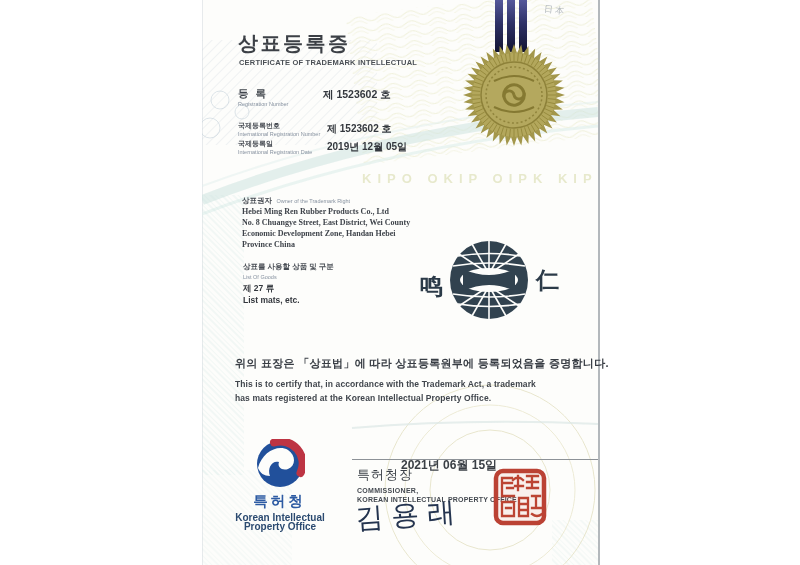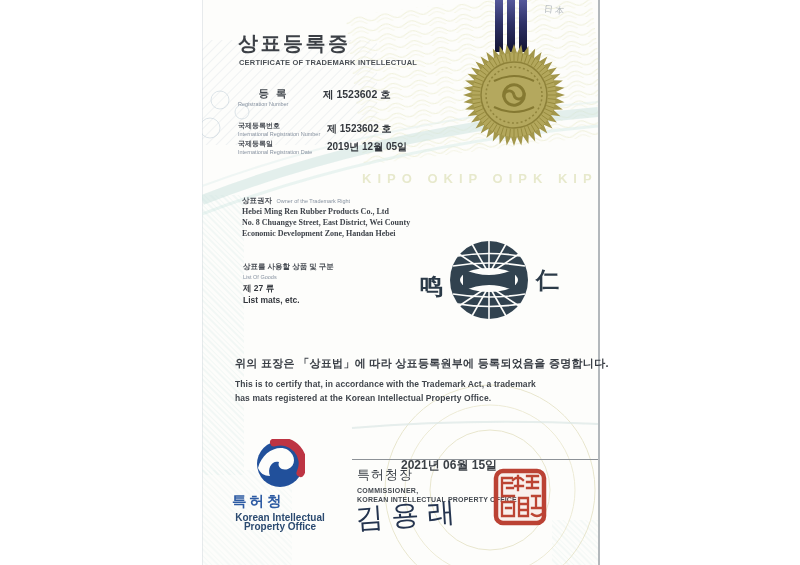--- a/index.html
+++ b/index.html
@@ -12,21 +12,21 @@
   .content{position:absolute;left:0;top:0;width:100%;height:100%;z-index:1;}
 
   .title{left:36px;top:30px;font-size:20px;font-weight:bold;letter-spacing:2.5px;color:#3c4046;}
   .subtitle{left:37px;top:58px;font-size:7.5px;font-weight:bold;letter-spacing:.2px;color:#4b5056;}
 
   .lbl-ko{font-size:7.5px;font-weight:bold;color:#474c53;}
   .lbl-en{font-size:5.5px;color:#8792a0;}
   .val{font-size:10px;font-weight:bold;color:#34383e;}
 
   .reg-label{left:36px;top:87px;}
-  .reg-label .big{font-size:10.5px;font-weight:bold;letter-spacing:2px;color:#40454c;text-align:right;}
+  .reg-label .big{font-size:10.5px;font-weight:bold;letter-spacing:2px;color:#40454c;}
   .reg-value{left:121px;top:88px;font-size:10.5px;}
   .intl-label{left:36px;top:121px;line-height:9px;}
   .intl-values{left:125px;top:122px;}
   .intl-values .val{display:block;}
   .intl-values .val + .val{margin-top:4px;}
 
   .owner-label{left:40px;top:189px;}
   .owner-lines{left:40px;top:206px;font-size:8px;font-weight:bold;color:#3e434a;line-height:11px;font-family:Liberation Serif, serif;}
 
   .goods-label{left:41px;top:262px;}
@@ -44,21 +44,21 @@
   .issue-date{left:155px;top:457px;font-size:12px;font-weight:bold;color:#3a3f45;margin-left:44px;}
   .date-rule{left:150px;top:459px;width:246px;height:1px;background:#8d9297;}
   .comm-ko{left:155px;top:466px;font-size:13px;font-weight:normal;letter-spacing:1px;color:#3b4047;}
   .comm-en1{left:155px;top:487px;font-size:7px;font-weight:bold;color:#454a51;letter-spacing:.3px;}
   .comm-en2{left:155px;top:496px;font-size:7px;font-weight:bold;color:#454a51;letter-spacing:.2px;}
   .signature{left:152px;top:500px;font-size:28px;color:#24344f;letter-spacing:8px;
              transform:rotate(-4deg);transform-origin:left top;}
   .red-seal{left:291px;top:468px;}
 
   .kipo-emblem{left:53px;top:439px;}
-  .kipo-ko{left:30px;top:492px;width:95px;font-size:14.5px;font-weight:bold;
+  .kipo-ko{left:30px;top:492px;width:95px;text-align:center;font-size:14.5px;font-weight:bold;
            letter-spacing:3px;color:#2d5ba3;}
   .kipo-en{left:18px;top:513px;width:120px;text-align:center;font-size:10px;font-weight:bold;
            color:#2b4a70;line-height:9px;}
 
   .gold-seal-wrap{left:260px;top:43px;width:104px;height:104px;}
   .ribbon{top:0;width:8px;height:52px;
           background:linear-gradient(180deg,#55589a 0%,#2e3166 45%,#121432 100%);}
   .r1{left:293px;} .r2{left:305px;} .r3{left:317px;}
 
   .annotation{left:342px;top:4px;font-size:9px;color:#9aa2a9;opacity:.75;letter-spacing:2px;
@@ -207,20 +207,21 @@
       </div>
 
       <div class="abs owner-label">
         <span class="lbl-ko">상표권자</span>
         <span class="lbl-en">Owner of the Trademark Right</span>
       </div>
       <div class="abs owner-lines">
         <div>Hebei Ming Ren Rubber Products Co., Ltd</div>
         <div>No. 8 Chuangye Street, East District, Wei County</div>
         <div>Economic Development Zone, Handan Hebei</div>
+        <div>Province China</div>
       </div>
 
       <div class="abs goods-label">
         <div class="lbl-ko">상표를 사용할 상품 및 구분</div>
         <div class="lbl-en" style="margin-top:1.5px">List Of Goods</div>
       </div>
       <div class="abs goods-class val">제 27 류</div>
       <div class="abs goods-items val">List mats, etc.</div>
 
       <div class="abs tm-char tm-left">鸣</div>

